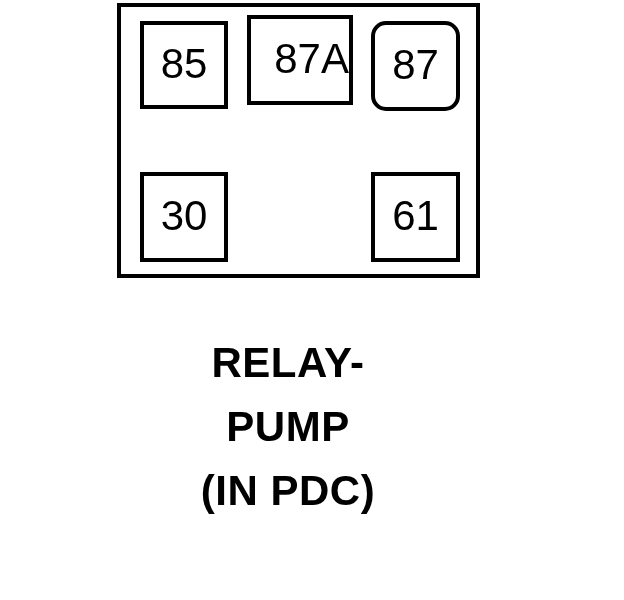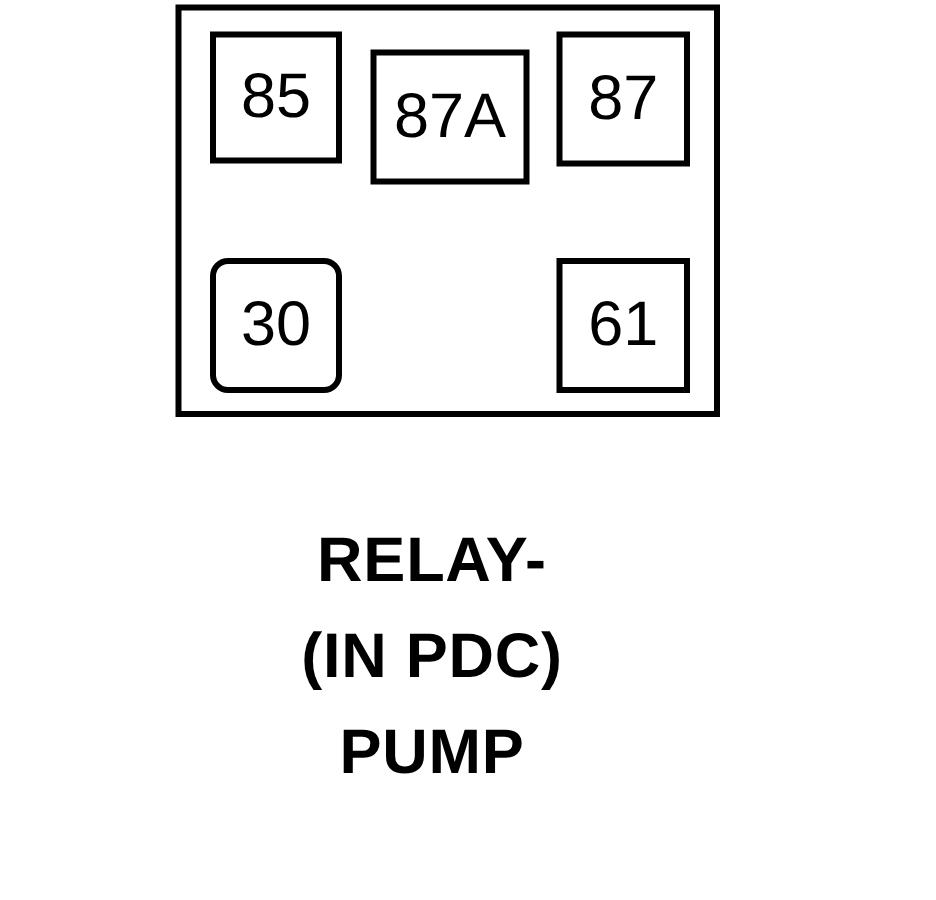--- a/index.html
+++ b/index.html
@@ -45,30 +45,30 @@
     font-weight: 400;
     color: #000000;
     letter-spacing: 0px;
     white-space: nowrap;
     
     transform: translateY(-1px);
   }
 
   
   #terminal-85  { left: 19px;  top: 14px;  width: 88px;  height: 88px; }
-  #terminal-87a { left: 126px; top: 26px;  width: 106px; height: 90px; }
-  #terminal-87  { left: 250px; top: 14px;  width: 89px;  height: 90px; }
-  #terminal-30  { left: 19px;  top: 165px; width: 88px;  height: 90px; border-radius: 12px; }
+  #terminal-87a { left: 126px; top: 8px;  width: 106px; height: 90px; justify-content: flex-end; }
+  #terminal-87  { left: 250px; top: 14px;  width: 89px;  height: 90px; border-radius: 15px; }
+  #terminal-30  { left: 19px;  top: 165px; width: 88px;  height: 90px; }
   #terminal-86  { left: 250px; top: 165px; width: 89px;  height: 90px; }
 
   
   #caption {
     position: absolute;
     left: 0;
-    top: 341px;
+    top: 331px;
     width: 576px;
     text-align: center;
   }
   .caption-line {
     font-family: "Liberation Sans", sans-serif;
     font-size: 42px;
     font-weight: bold;
     line-height: 64px;
     color: #000000;
     letter-spacing: 0.5px;
@@ -97,15 +97,15 @@
   </div>
 
   <div class="terminal" id="terminal-86">
     <span class="terminal-label">61</span>
   </div>
 
 </div>
 
 <div id="caption">
   <div class="caption-line">RELAY-</div>
+  <div class="caption-line">PUMP</div>
   <div class="caption-line">(IN PDC)</div>
-  <div class="caption-line">PUMP</div>
 </div>
 
 </body></html>

